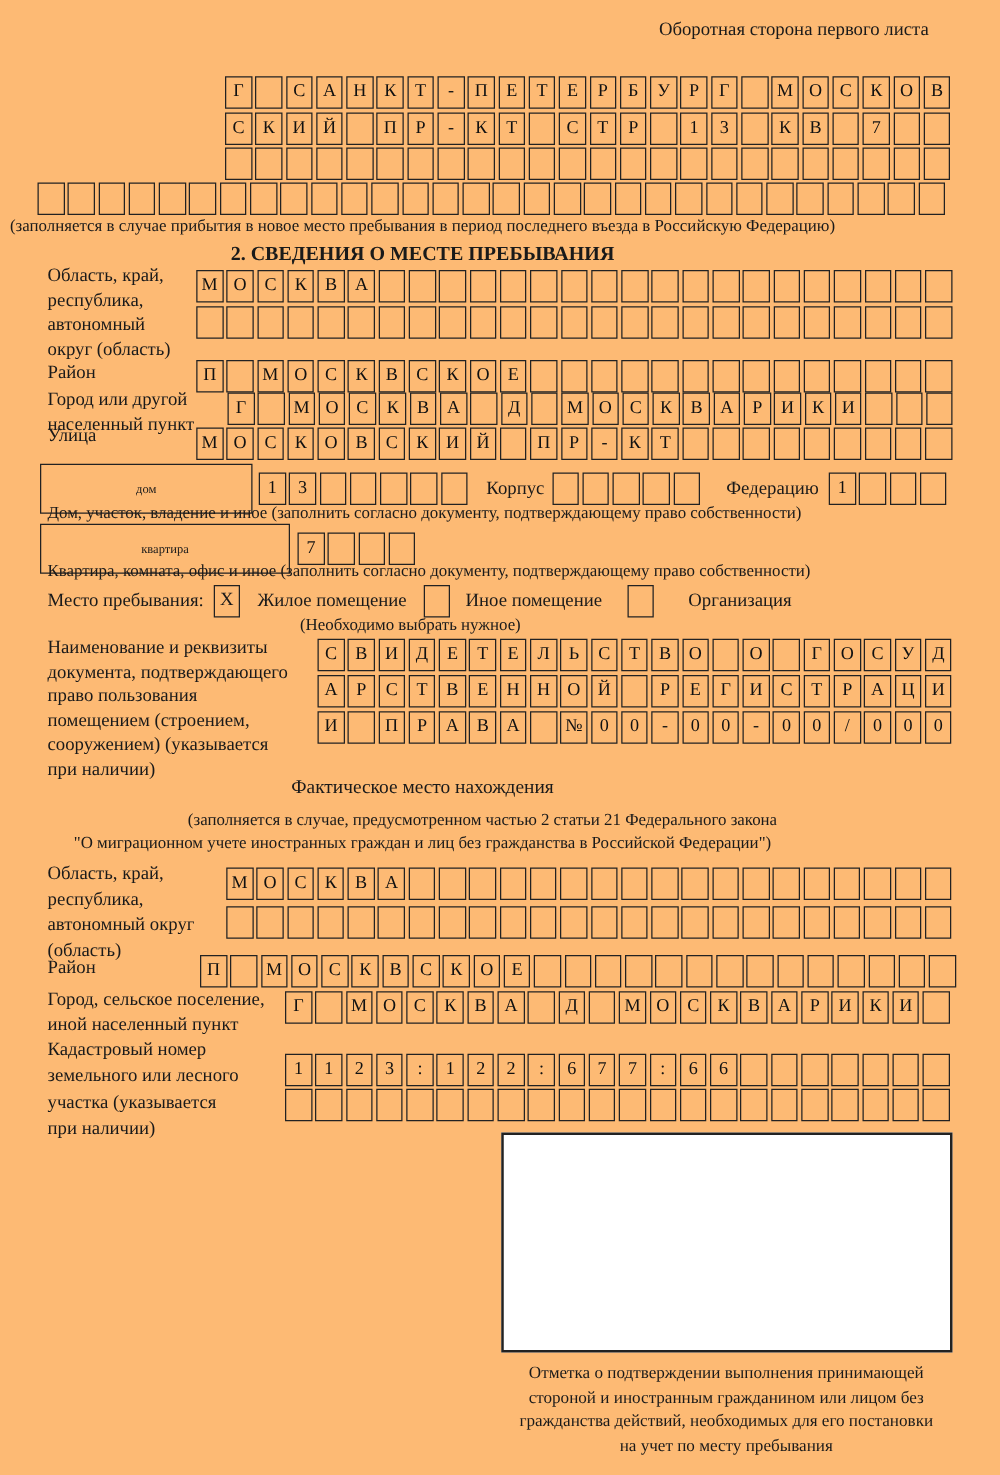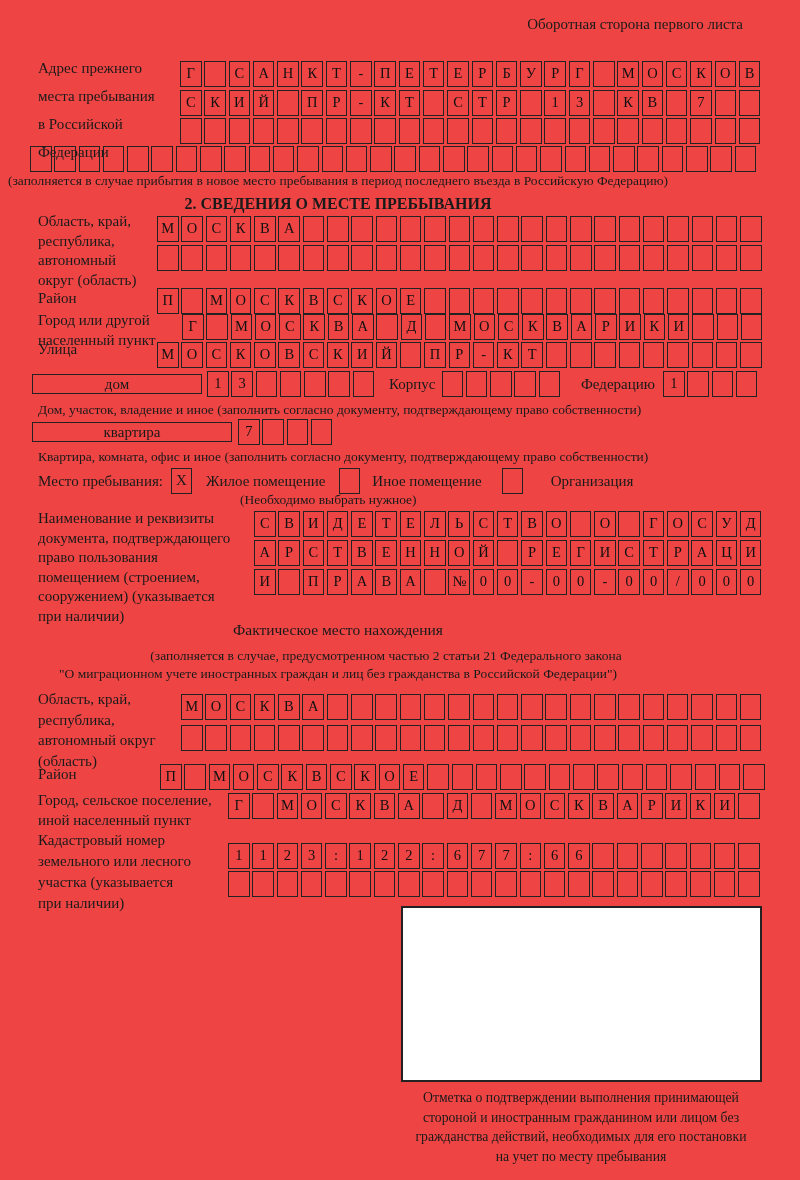--- a/index.html
+++ b/index.html
@@ -1,55 +1,51 @@
 <!DOCTYPE html>
 <html><head>
 <meta charset="utf-8">
 <style>
   html,body{margin:0;padding:0;background:#888;}
   .page{
-    position:relative;width:800px;height:1180px;background:#ef4444;
+    position:relative;width:800px;height:1180px;background:#fdba74;
     font-family:"Liberation Serif","DejaVu Serif",serif;color:#1a1a1a;
     overflow:hidden;margin:0 auto;
   }
   .abs{position:absolute;}
   .label{font-size:15px;white-space:pre-line;}
   .note{font-size:13.5px;}
   .center{left:0;width:676px;text-align:center;}
   .title{font-weight:bold;font-size:16px;}
   .cellrow{white-space:nowrap;line-height:0;margin-bottom:2.5px;height:26px;}
   .cell{
     display:inline-block;box-sizing:border-box;width:21.5px;height:26px;
     border:1.8px solid #222;margin-right:2.8px;text-align:center;
     font-size:14.5px;line-height:22px;vertical-align:top;color:#111;
   }
   .bigbox{
-    box-sizing:border-box;border:1.9px solid #222;height:20px;
+    box-sizing:border-box;border:1.9px solid #222;height:40px;
     display:inline-flex;align-items:center;justify-content:center;
-    font-size:15px;vertical-align:top;
+    font-size:10px;vertical-align:top;
   }
   .chk{
     display:inline-block;box-sizing:border-box;width:21px;height:26px;
     border:1.9px solid #222;text-align:center;font-size:15px;line-height:22px;
   }
   .flexrow{display:flex;align-items:center;}
   .inl{font-size:15px;}
   .stampbox{box-sizing:border-box;border:2.5px solid #222;background:#fff;}
 </style>
 </head>
 <body>
 
 <div class="page">
 
   <div class="abs inl" style="top:16px;right:57px;">Оборотная сторона первого листа</div>
 
-  <div class="abs label" style="left:38px;top:54px;line-height:28px;">Адрес прежнего
-места пребывания
-в Российской
-Федерации</div>
   <div class="abs" style="left:180px;top:61px;">
     <div class="cellrow"><span class="cell">Г</span><span class="cell"></span><span class="cell">С</span><span class="cell">А</span><span class="cell">Н</span><span class="cell">К</span><span class="cell">Т</span><span class="cell">-</span><span class="cell">П</span><span class="cell">Е</span><span class="cell">Т</span><span class="cell">Е</span><span class="cell">Р</span><span class="cell">Б</span><span class="cell">У</span><span class="cell">Р</span><span class="cell">Г</span><span class="cell"></span><span class="cell">М</span><span class="cell">О</span><span class="cell">С</span><span class="cell">К</span><span class="cell">О</span><span class="cell">В</span></div>
     <div class="cellrow"><span class="cell">С</span><span class="cell">К</span><span class="cell">И</span><span class="cell">Й</span><span class="cell"></span><span class="cell">П</span><span class="cell">Р</span><span class="cell">-</span><span class="cell">К</span><span class="cell">Т</span><span class="cell"></span><span class="cell">С</span><span class="cell">Т</span><span class="cell">Р</span><span class="cell"></span><span class="cell">1</span><span class="cell">3</span><span class="cell"></span><span class="cell">К</span><span class="cell">В</span><span class="cell"></span><span class="cell">7</span><span class="cell"></span><span class="cell"></span></div>
     <div class="cellrow"><span class="cell"></span><span class="cell"></span><span class="cell"></span><span class="cell"></span><span class="cell"></span><span class="cell"></span><span class="cell"></span><span class="cell"></span><span class="cell"></span><span class="cell"></span><span class="cell"></span><span class="cell"></span><span class="cell"></span><span class="cell"></span><span class="cell"></span><span class="cell"></span><span class="cell"></span><span class="cell"></span><span class="cell"></span><span class="cell"></span><span class="cell"></span><span class="cell"></span><span class="cell"></span><span class="cell"></span></div>
   </div>
   <div class="abs cellrow" style="left:30px;top:146px;"><span class="cell"></span><span class="cell"></span><span class="cell"></span><span class="cell"></span><span class="cell"></span><span class="cell"></span><span class="cell"></span><span class="cell"></span><span class="cell"></span><span class="cell"></span><span class="cell"></span><span class="cell"></span><span class="cell"></span><span class="cell"></span><span class="cell"></span><span class="cell"></span><span class="cell"></span><span class="cell"></span><span class="cell"></span><span class="cell"></span><span class="cell"></span><span class="cell"></span><span class="cell"></span><span class="cell"></span><span class="cell"></span><span class="cell"></span><span class="cell"></span><span class="cell"></span><span class="cell"></span><span class="cell"></span></div>
   <div class="abs note center" style="top:173px;">(заполняется в случае прибытия в новое место пребывания в период последнего въезда в Российскую Федерацию)</div>
 
   <div class="abs title center" style="top:195px;">2. СВЕДЕНИЯ О МЕСТЕ ПРЕБЫВАНИЯ</div>
 

